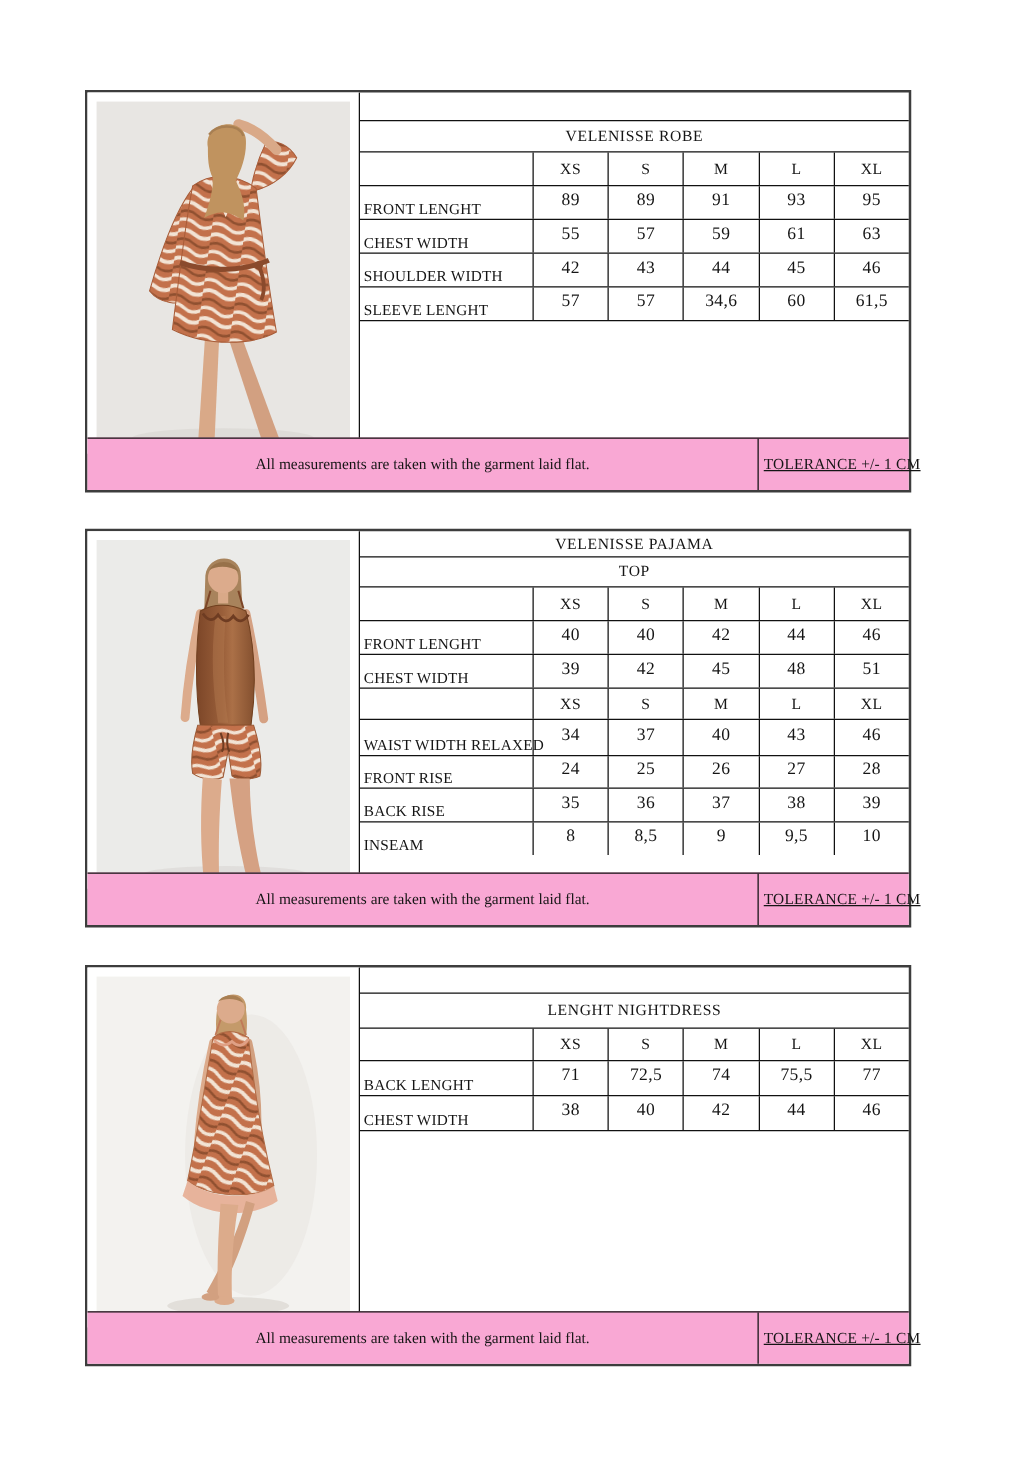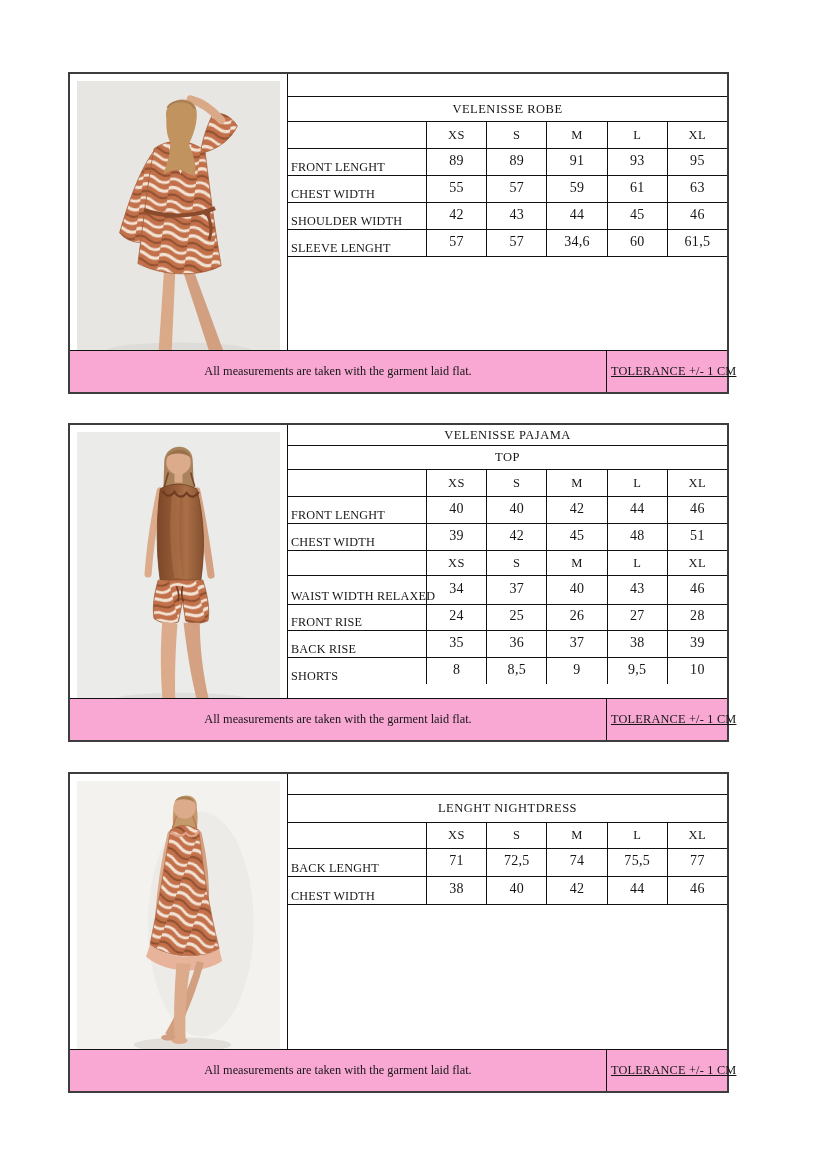--- a/index.html
+++ b/index.html
@@ -237,21 +237,21 @@
       </div>
       <div class="r r-grid" style="height:27px">
         <div class="c-label">BACK RISE</div>
         <div class="c-val">35</div>
         <div class="c-val">36</div>
         <div class="c-val">37</div>
         <div class="c-val">38</div>
         <div class="c-val">39</div>
       </div>
       <div class="r r-grid no-bb" style="height:26px">
-        <div class="c-label">SHORTS</div>
+        <div class="c-label">INSEAM</div>
         <div class="c-val">8</div>
         <div class="c-val">8,5</div>
         <div class="c-val">9</div>
         <div class="c-val">9,5</div>
         <div class="c-val">10</div>
       </div>
     </div>
     <div class="footer">
       <div class="note">All measurements are taken with the garment laid flat.</div>
       <div class="tol">TOLERANCE +/- 1 CM</div>

